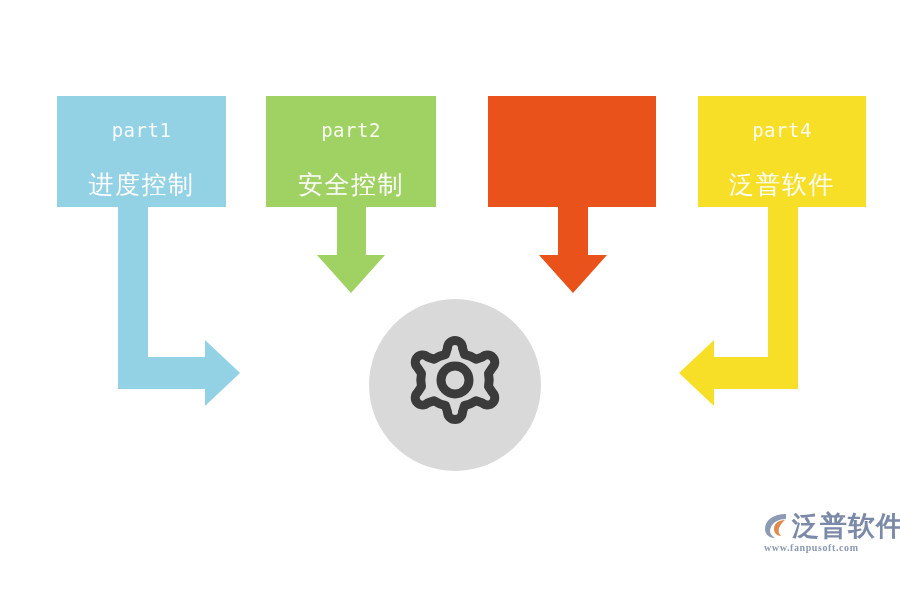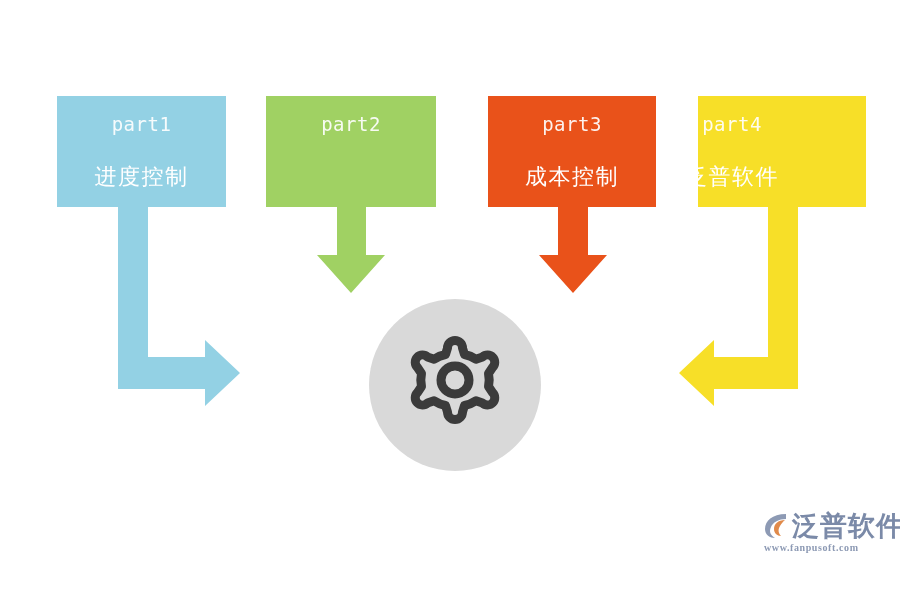--- a/index.html
+++ b/index.html
@@ -27,35 +27,35 @@
     position: absolute;
     left: 0; top: 0;
     width: 900px; height: 600px;
     pointer-events: none;
   }
   .node-box {
     position: absolute;
     display: flex;
     flex-direction: column;
     align-items: center;
-    justify-content: flex-start;
+    justify-content: center;
     pointer-events: auto;
   }
   .node-part {
     color: #ffffff;
     font-size: 19px;
     letter-spacing: 0.5px;
     font-family: "DejaVu Sans Mono", "Liberation Mono", monospace;
     opacity: 0.92;
     margin-top: 17px;
     font-weight: 400;
   }
   .node-title {
     color: #ffffff;
-    font-size: 22px;
+    font-size: 25px;
     letter-spacing: 1.5px;
     margin-top: 27px;
     font-weight: 400;
     white-space: nowrap;
   }
   #watermark {
     position: absolute;
     left: 762px;
     top: 506px;
     width: 132px;
@@ -138,28 +138,25 @@
 
   <div class="box-label-layer">
 
     <div class="node-box" style="left:57px; top:96px; width:169px; height:111px;">
       <div class="node-part">part1</div>
       <div class="node-title">进度控制</div>
     </div>
 
     <div class="node-box" style="left:266px; top:96px; width:170px; height:111px;">
       <div class="node-part">part2</div>
+      <div class="node-title">安全控制</div>
     </div>
 
-    <div class="node-box" style="left:488px; top:96px; width:168px; height:111px;">
-      <div class="node-part">part3</div>
-      <div class="node-title">成本控制</div>
-    </div>
 
-    <div class="node-box" style="left:662px; top:96px; width:140px; height:111px;">
+    <div class="node-box" style="left:712px; top:96px; width:140px; height:111px;">
       <div class="node-part">part4</div>
       <div class="node-title">泛普软件</div>
     </div>
   </div>
 
   <div id="watermark">
     <svg id="wm-logo" width="30" height="30" viewBox="0 0 30 30">
       <path d="M24 4 C10 4 3 11 3 19 C3 25 8 28 13 28 C8 25 7 21 9 17
                C11 12 17 9 24 9 Z" fill="#8d9ab4"></path>
       <path d="M23 10 C16 10 12 14 12 19 C12 23 15 26 19 26

